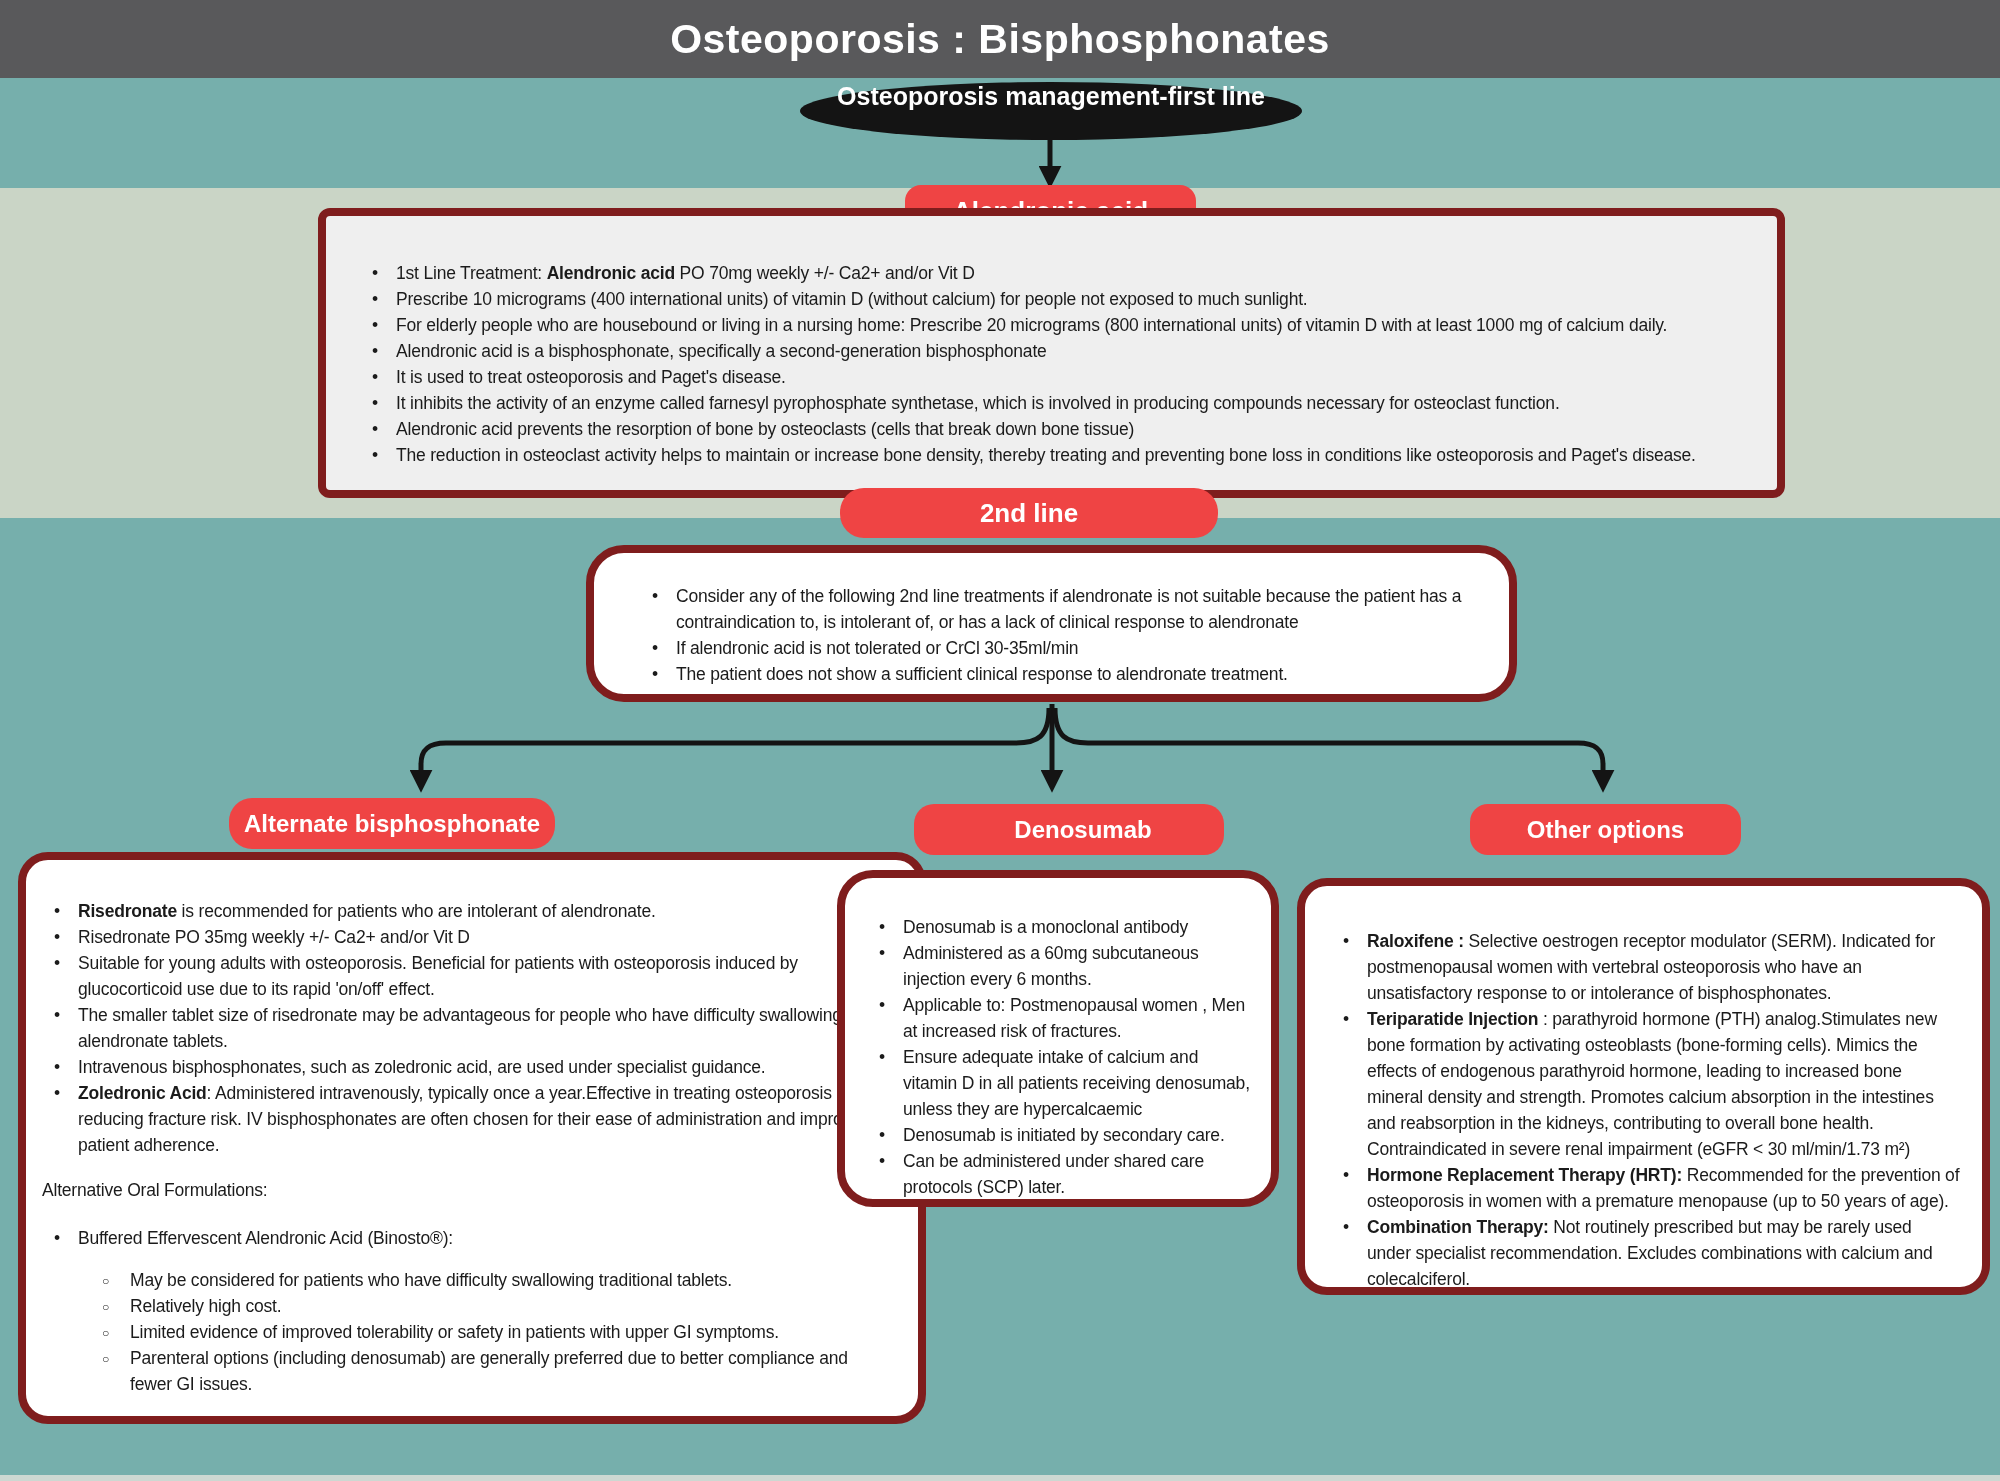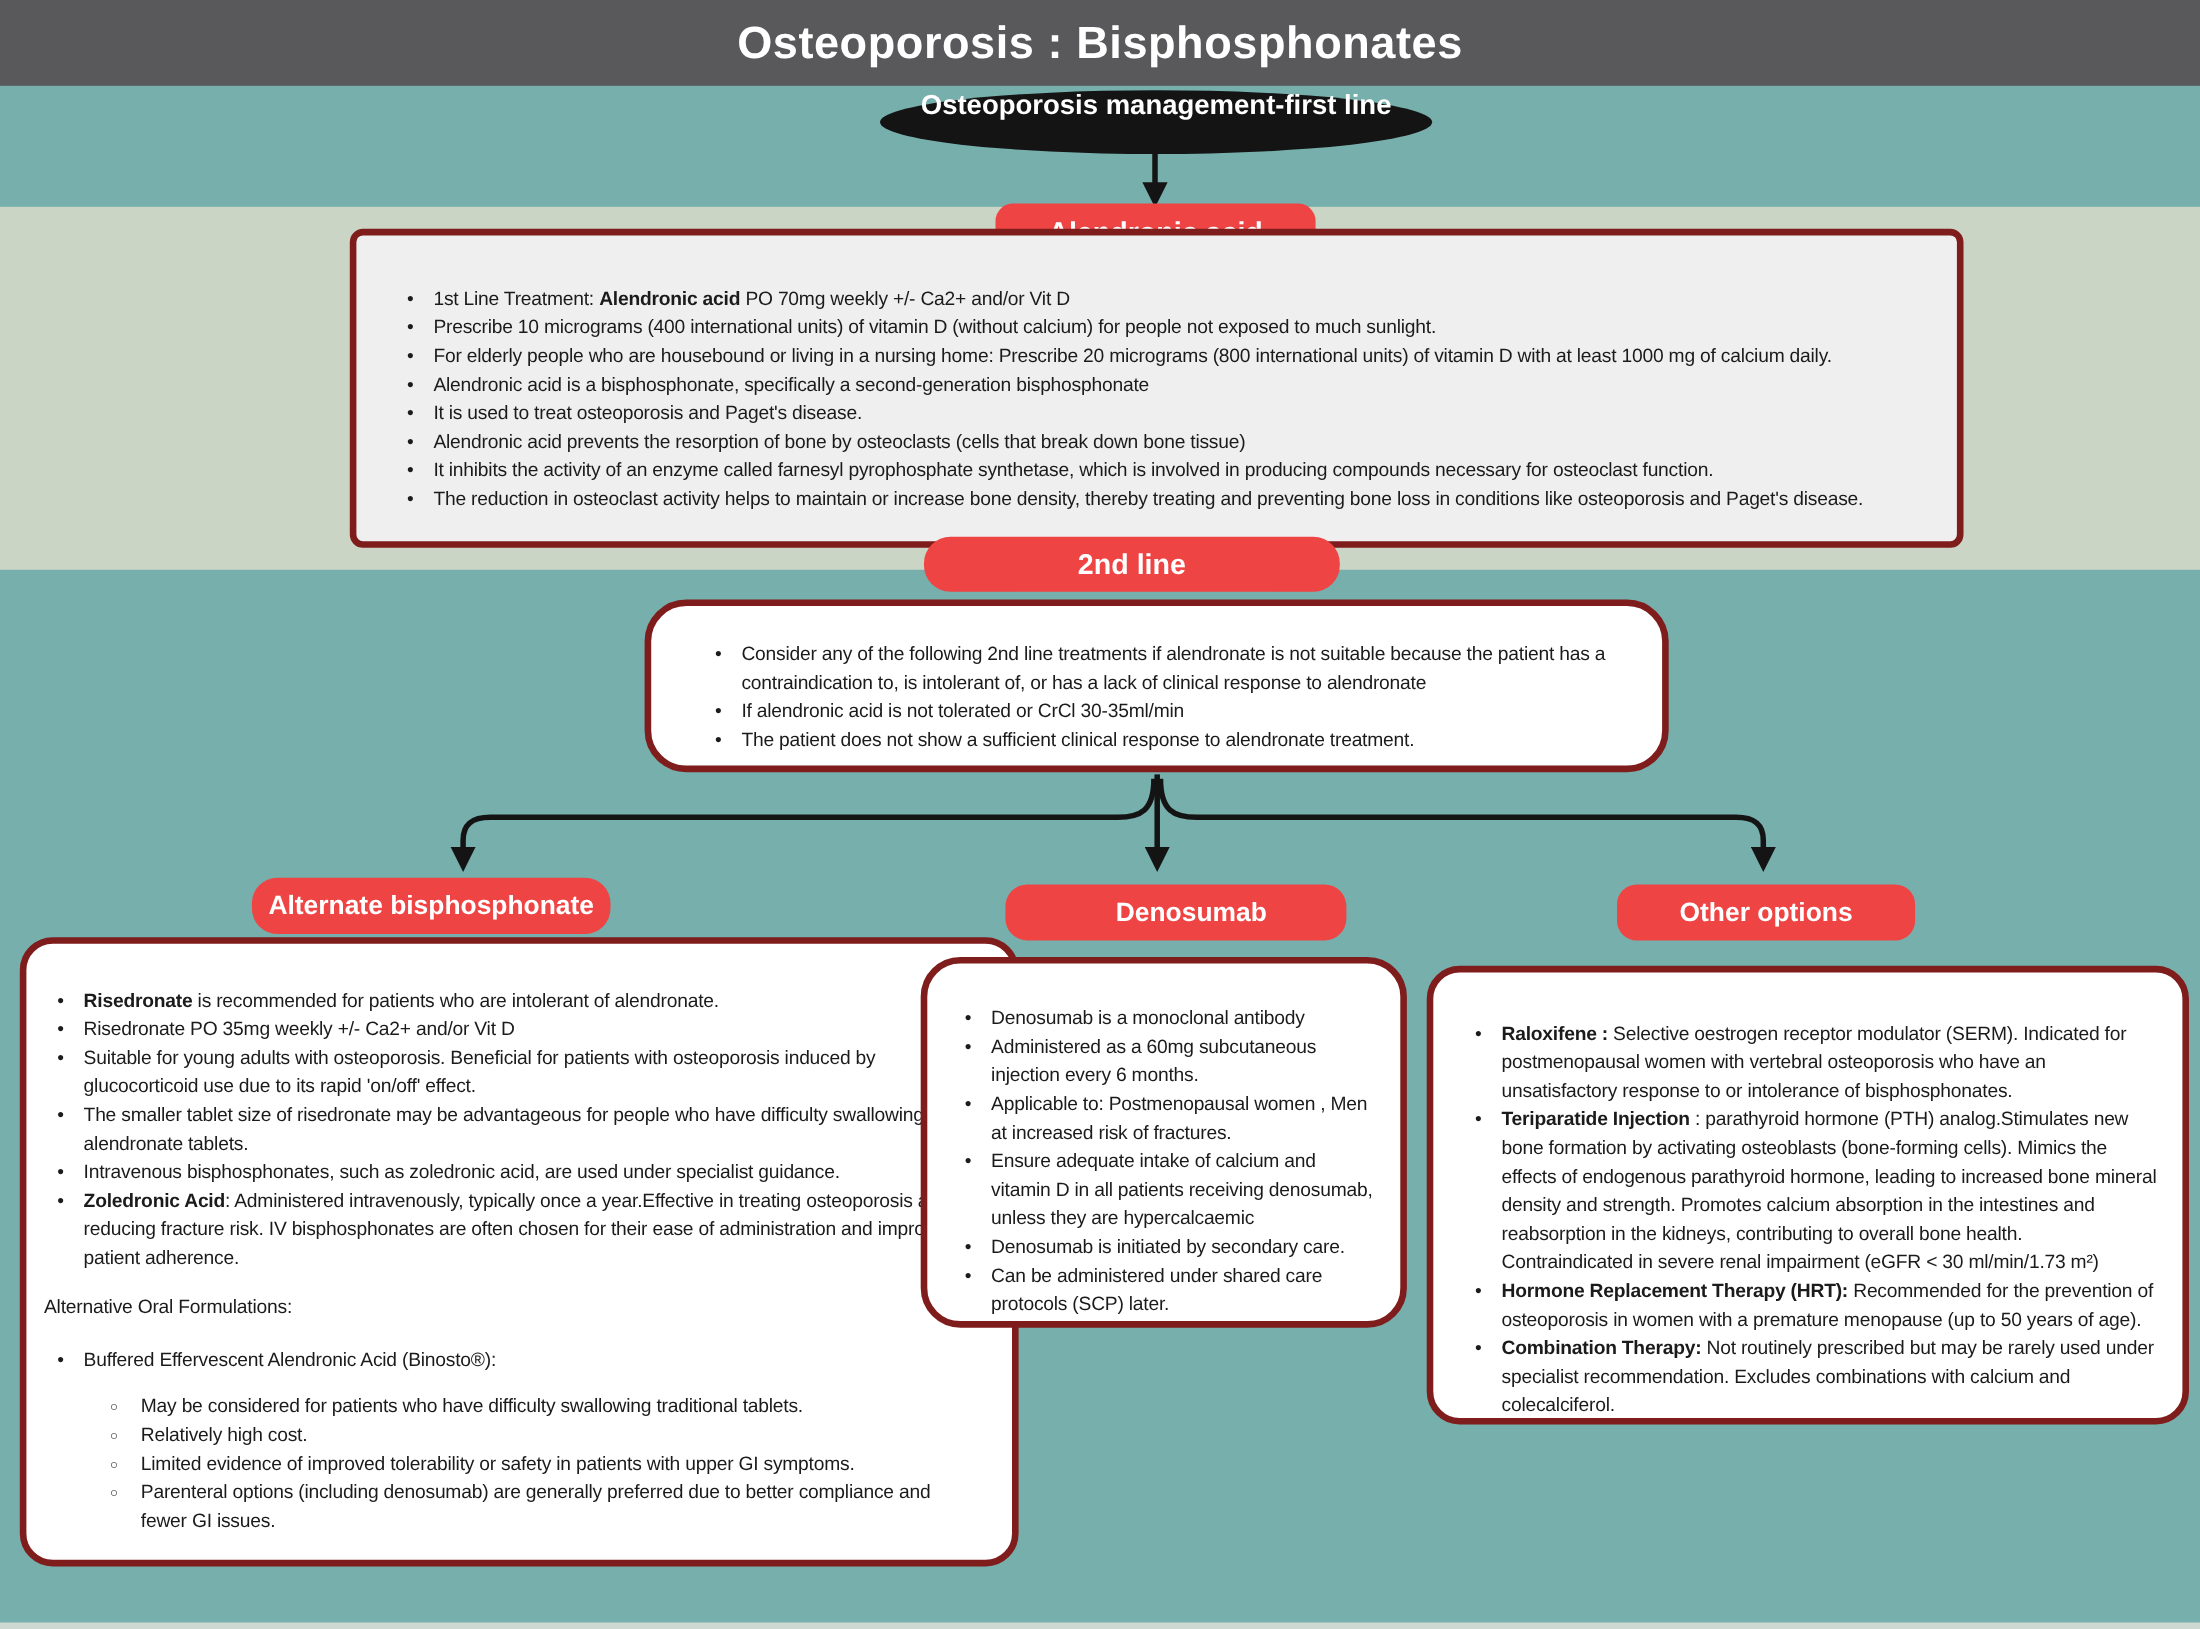--- a/index.html
+++ b/index.html
@@ -17,21 +17,21 @@
   .pill{position:absolute;background:#ef4444;display:flex;align-items:center;justify-content:center;}
   .pill span{color:#fff;font-weight:bold;}
   .pill-alendronic{left:905px;top:185px;width:291px;height:52px;border-radius:16px;}
   .pill-alendronic span{font-size:26px;}
   .pill-second{left:840px;top:488px;width:378px;height:50px;border-radius:24px;}
   .pill-second span{font-size:26px;}
   .pill-alt{left:229px;top:798px;width:326px;height:51px;border-radius:23px;}
   .pill-deno{left:914px;top:804px;width:282px;height:51px;border-radius:20px;padding-left:28px;}
   .pill-other{left:1470px;top:804px;width:271px;height:51px;border-radius:18px;}
   .pill-alt span,.pill-deno span,.pill-other span{font-size:24px;}
-  .box{position:absolute;border:6px solid #7f1d1d;box-sizing:border-box;}
+  .box{position:absolute;border:8px solid #7f1d1d;box-sizing:border-box;}
   .box-first{left:318px;top:208px;width:1467px;height:290px;background:#efefef;
              border-radius:12px;padding:44px 24px 0 30px;}
   .box-second{left:586px;top:545px;width:931px;height:157px;background:#ffffff;
               border-radius:38px;padding:30px 30px 0 42px;}
   .box-alt{left:18px;top:852px;width:908px;height:572px;background:#ffffff;
            border-radius:30px;padding:38px 18px 0 12px;}
   .box-deno{left:837px;top:870px;width:442px;height:337px;background:#ffffff;
             border-radius:36px;padding:36px 20px 0 18px;}
   .box-other{left:1297px;top:878px;width:693px;height:417px;background:#ffffff;
              border-radius:30px;padding:42px 22px 0 22px;}
@@ -76,22 +76,22 @@
   <div class="pill pill-alendronic">
     <span>Alendronic acid</span>
   </div>
   <section class="box box-first">
     <ul class="blist">
         <li><span>1st Line Treatment: </span><span class="bold">Alendronic acid</span><span> PO 70mg weekly +/- Ca2+ and/or Vit D</span></li>
         <li><span>Prescribe 10 micrograms (400 international units) of vitamin D (without calcium) for people not exposed to much sunlight.</span></li>
         <li><span>For elderly people who are housebound or living in a nursing home: Prescribe 20 micrograms (800 international units) of vitamin D with at least 1000 mg of calcium daily.</span></li>
         <li><span>Alendronic acid is a bisphosphonate, specifically a second-generation bisphosphonate</span></li>
         <li><span>It is used to treat osteoporosis and Paget's disease.</span></li>
+        <li><span>It inhibits the activity of an enzyme called farnesyl pyrophosphate synthetase, which is involved in producing compounds necessary for osteoclast function.</span></li>
         <li><span>Alendronic acid prevents the resorption of bone by osteoclasts (cells that break down bone tissue)</span></li>
-        <li><span>It inhibits the activity of an enzyme called farnesyl pyrophosphate synthetase, which is involved in producing compounds necessary for osteoclast function.</span></li>
         <li><span>The reduction in osteoclast activity helps to maintain or increase bone density, thereby treating and preventing bone loss in conditions like osteoporosis and Paget's disease.</span></li>
       </ul>
   </section>
 
   <div class="pill pill-second">
     <span>2nd line</span>
   </div>
   <section class="box box-second">
     <ul class="blist">
         <li><span>Consider any of the following 2nd line treatments if alendronate is not suitable because the patient has a contraindication to, is intolerant of, or has a lack of clinical response to alendronate</span></li>

